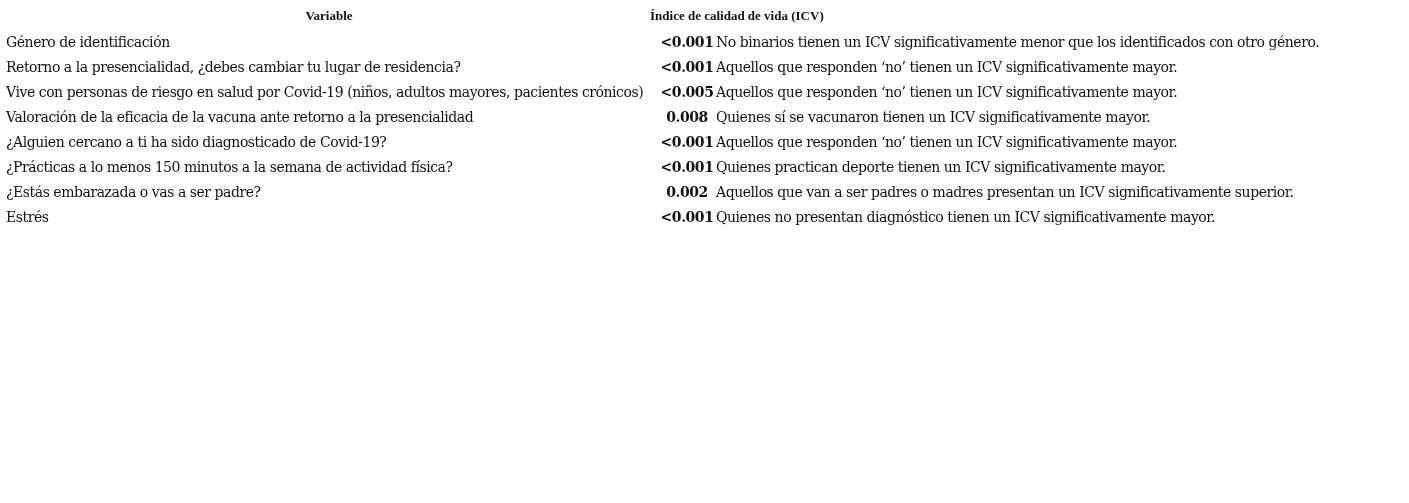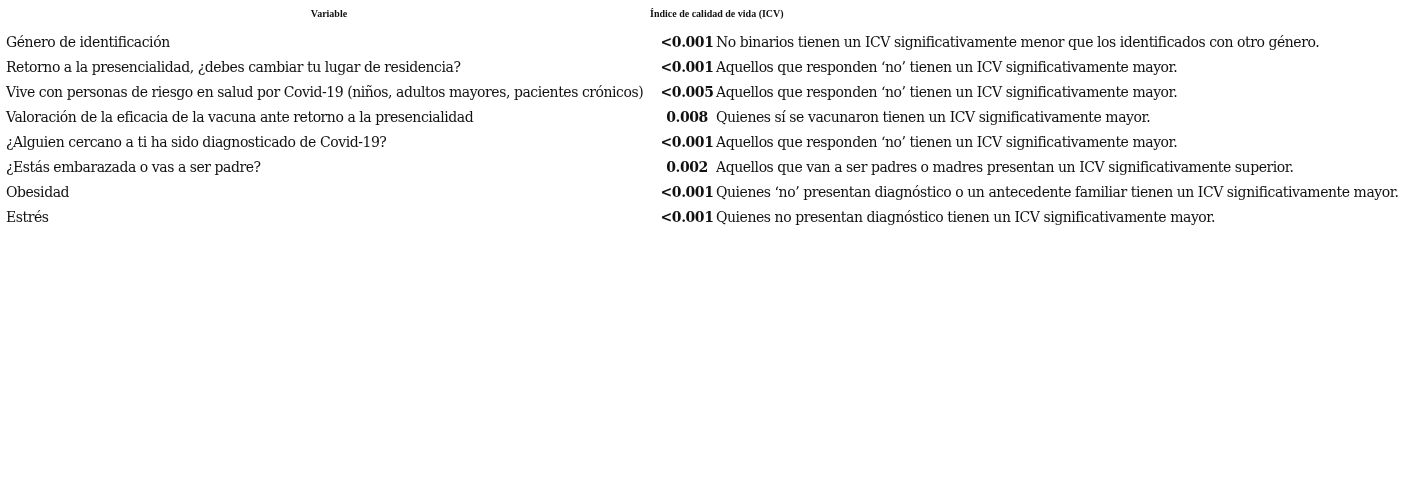--- a/index.html
+++ b/index.html
@@ -1,18 +1,18 @@
 <!DOCTYPE html>
 <html><head>
 <meta charset="utf-8">
 <style>
   html, body { margin: 0; padding: 0; background: #ffffff; }
   body { width: 1409px; height: 503px; overflow: hidden; position: relative;
          font-family: "DejaVu Serif", "Liberation Serif", serif; color: #111; }
-  .hdr { position: absolute; top: 8px; font-weight: bold; font-size: 10px;
+  .hdr { position: absolute; top: 8px; font-weight: bold; font-size: 13px;
          font-family: "Liberation Serif", "DejaVu Serif", serif; }
   .hdr-var { left: 0; width: 658px; text-align: center; }
   .hdr-icv { left: 650px; width: 759px; text-align: left; }
   table { position: absolute; top: 29px; left: 6px; border-collapse: collapse; }
   td { font-size: 14px; height: 25px; padding: 0; white-space: nowrap;
        font-family: "DejaVu Serif", serif; letter-spacing: -0.45px; }
   td.var { width: 652px; }
   td.p { width: 58px; text-align: center; padding-right: 0; font-weight: bold; }
   td.desc { }
 </style>
@@ -43,28 +43,28 @@
         <td class="var">Valoración de la eficacia de la vacuna ante retorno a la presencialidad</td>
         <td class="p">0.008</td>
         <td class="desc">Quienes sí se vacunaron tienen un ICV significativamente mayor.</td>
       </tr>
       <tr>
         <td class="var">¿Alguien cercano a ti ha sido diagnosticado de Covid-19?</td>
         <td class="p">&lt;0.001</td>
         <td class="desc">Aquellos que responden ‘no’ tienen un ICV significativamente mayor.</td>
       </tr>
       <tr>
+        <td class="var">¿Prácticas a lo menos 150 minutos a la semana de actividad física?</td>
+        <td class="p">&lt;0.001</td>
+        <td class="desc">Quienes practican deporte tienen un ICV significativamente mayor.</td>
+      </tr>
+      <tr>
         <td class="var">¿Estás embarazada o vas a ser padre?</td>
         <td class="p">0.002</td>
         <td class="desc">Aquellos que van a ser padres o madres presentan un ICV significativamente superior.</td>
-      </tr>
-      <tr>
-        <td class="var">Obesidad</td>
-        <td class="p">&lt;0.001</td>
-        <td class="desc">Quienes ‘no’ presentan diagnóstico o un antecedente familiar tienen un ICV significativamente mayor.</td>
       </tr>
       <tr>
         <td class="var">Estrés</td>
         <td class="p">&lt;0.001</td>
         <td class="desc">Quienes no presentan diagnóstico tienen un ICV significativamente mayor.</td>
       </tr>
     </tbody>
 </table>
 
 </body></html>

